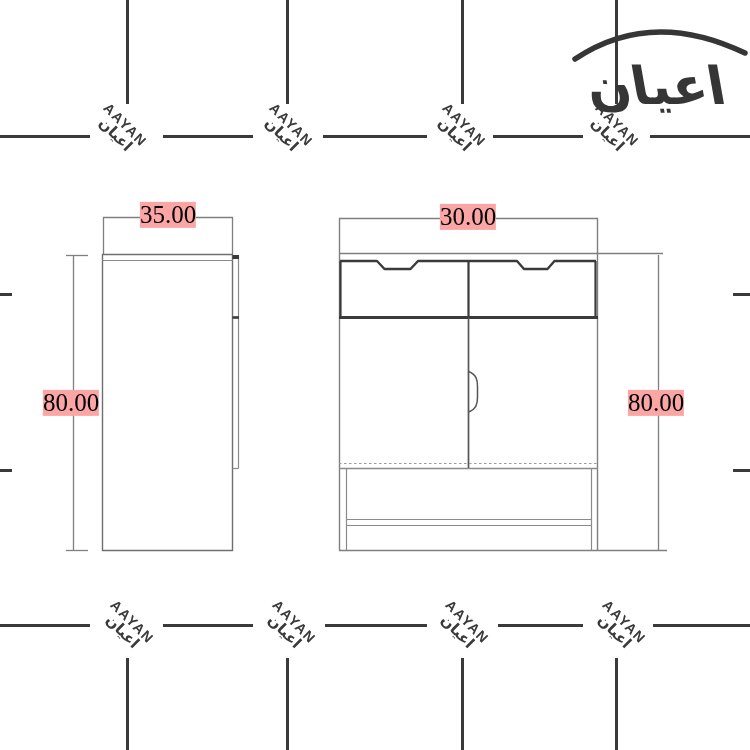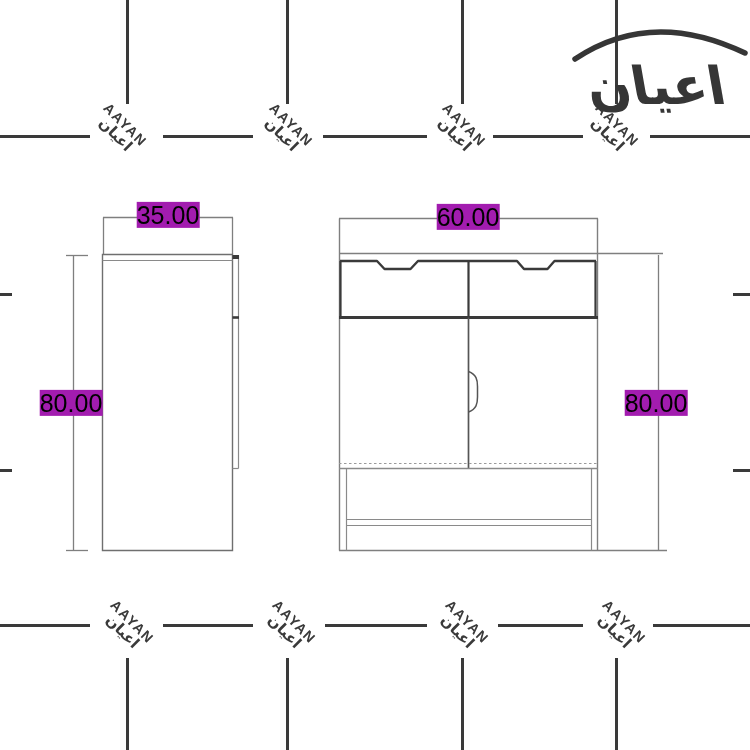--- a/index.html
+++ b/index.html
@@ -23,22 +23,22 @@
     transform:translate(-50%,-50%) rotate(45deg);
     user-select:none;
   }
   .wm-latin  { font-size:14px; font-weight:700; letter-spacing:1.5px; font-family:"Liberation Sans",sans-serif; }
   .wm-arabic { font-size:15px; font-weight:700; font-family:"DejaVu Sans",sans-serif; }
   
   .drawing { position:absolute; left:0; top:0; }
   
   .dim-label {
     position:absolute; transform:translate(-50%,-50%);
-    background:#a21caf; color:#000;
-    font-size:25px; font-family:Liberation Sans, sans-serif;
+    background:#fca5a5; color:#000;
+    font-size:25px; font-family:Liberation Serif, serif;
     letter-spacing:0px; line-height:1.05;
   }
   
   .logo { position:absolute; left:556px; top:14px; }
 </style>
 </head>
 <body>
 
 <div class="canvas">
 
@@ -163,21 +163,21 @@
       <g stroke="#8a8a8a" stroke-width="1.2" fill="none">
         <path d="M346.5 468.5 V550.5"></path>
         <path d="M591.5 468.5 V550.5"></path>
         <path d="M346.5 519.5 H591.5"></path>
         <path d="M346.5 525.5 H591.5"></path>
       </g>
     </g>
   </svg>
 
   <div class="dim-label" style="left:168px;top:215px">35.00</div>
-  <div class="dim-label" style="left:468px;top:217px">60.00</div>
+  <div class="dim-label" style="left:468px;top:217px">30.00</div>
   <div class="dim-label" style="left:71px;top:403px">80.00</div>
   <div class="dim-label" style="left:656px;top:403px">80.00</div>
 
   <svg class="logo" width="196" height="102" viewBox="0 0 196 102">
     <path d="M19 45 Q95 -6 189 39" fill="none" stroke="#363636" stroke-width="5.5" stroke-linecap="round"></path>
     <text transform="translate(103 90) skewX(10)" text-anchor="middle" font-family="'DejaVu Sans', sans-serif" font-size="52" font-weight="700" fill="#363636">اعيان</text>
   </svg>
 
 </div>
 

